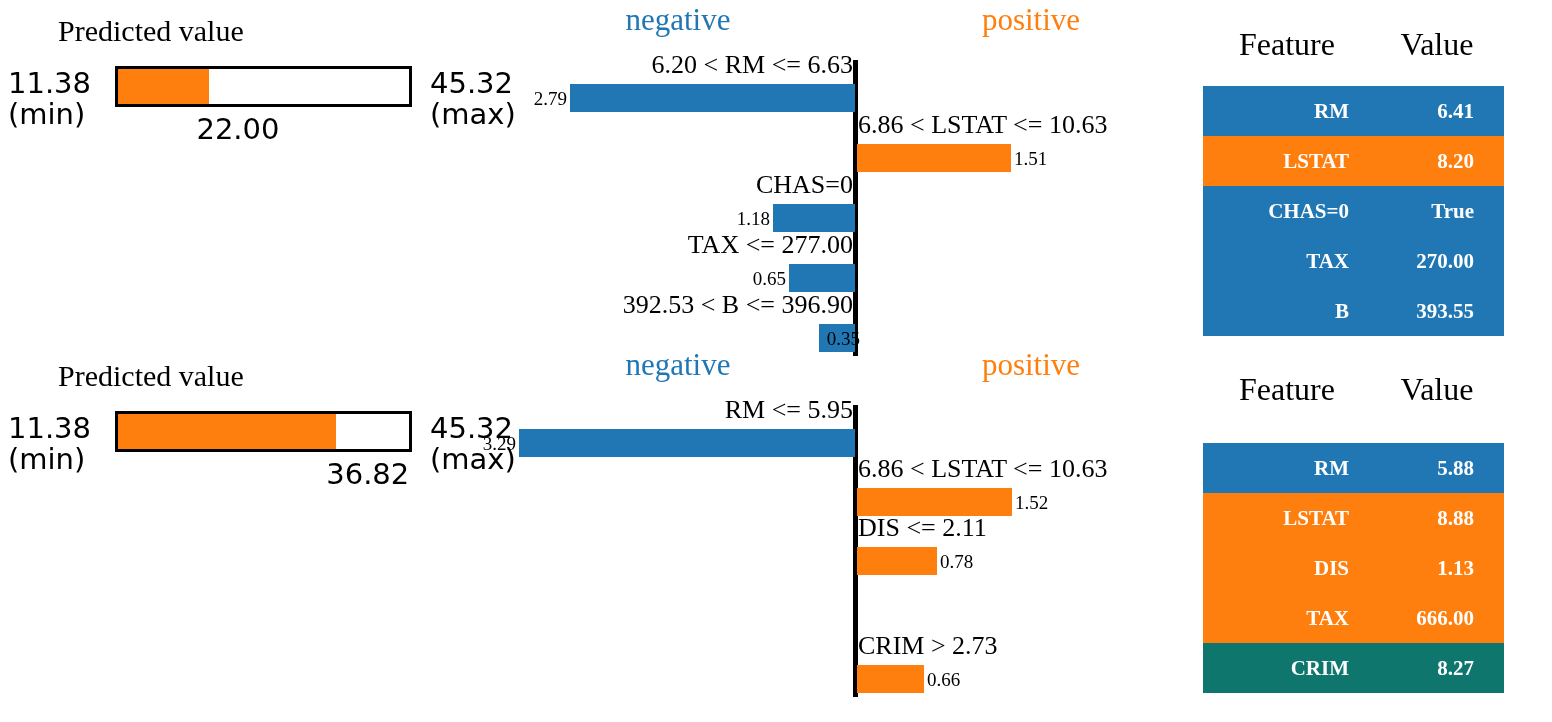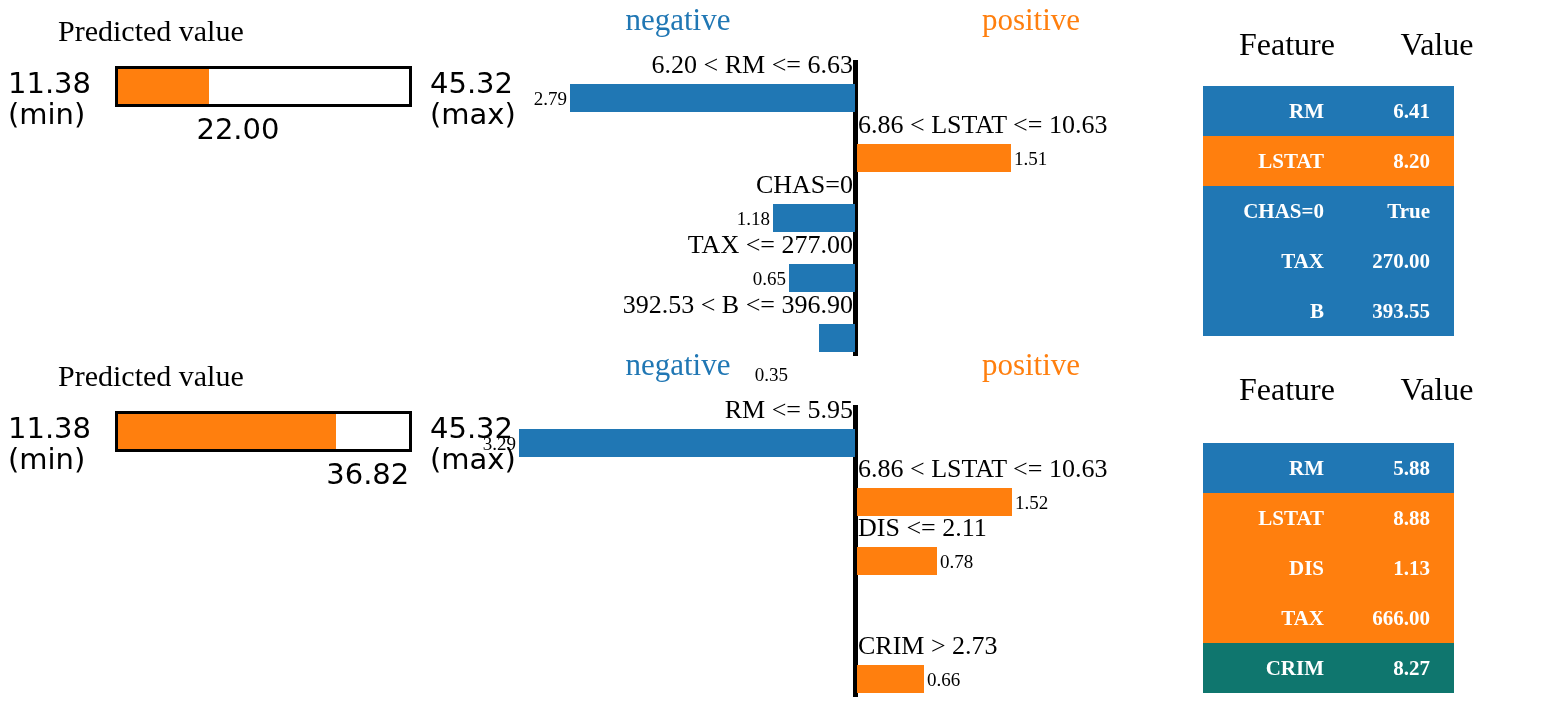--- a/index.html
+++ b/index.html
@@ -149,21 +149,21 @@
     color: #000;
     white-space: nowrap;
     font-family: "Liberation Serif", serif;
   }
   .tbl-head-cell.feature { width: 168px; text-align: center; }
   .tbl-head-cell.value   { width: 132px; text-align: center; }
 
   .tbl-body {
     position: absolute;
     left: 0;
-    width: 251px;
+    width: 301px;
   }
   .tbl-row {
     display: flex;
     align-items: center;
     height: 50px;
     box-sizing: border-box;
   }
   .tbl-cell {
     font-size: 21px;
     font-weight: bold;
@@ -208,21 +208,21 @@
           <div class="fval" style="left: auto; right: 782px;">1.18</div>
         </div>
         <div class="frow" style="top: 228px;">
           <div class="frow-label left" style="right: 699px;">TAX &lt;= 277.00</div>
           <div class="fbar neg" style="width: 66px; background: rgb(32, 119, 180); left: 789px;"></div>
           <div class="fval" style="left: auto; right: 766px;">0.65</div>
         </div>
         <div class="frow" style="top: 288px;">
           <div class="frow-label left" style="right: 699px;">392.53 &lt; B &lt;= 396.90</div>
           <div class="fbar neg" style="width: 36px; background: rgb(32, 119, 180); left: 819px;"></div>
-          <div class="fval" style="left: auto; right: 764px; margin-top: 36px;">0.35</div>
+          <div class="fval" style="left: auto; right: 692px;">0.35</div>
         </div>
       </div>
       <div class="tbl-block" style="left: 1203px; top: 18px;">
         <div class="tbl-head">
           <div class="tbl-head-cell feature">Feature</div>
           <div class="tbl-head-cell value">Value</div>
         </div>
         <div class="tbl-body" style="top: 68px;">
           <div class="tbl-row" style="background: rgb(32, 119, 180);">
             <div class="tbl-cell feature">RM</div>

